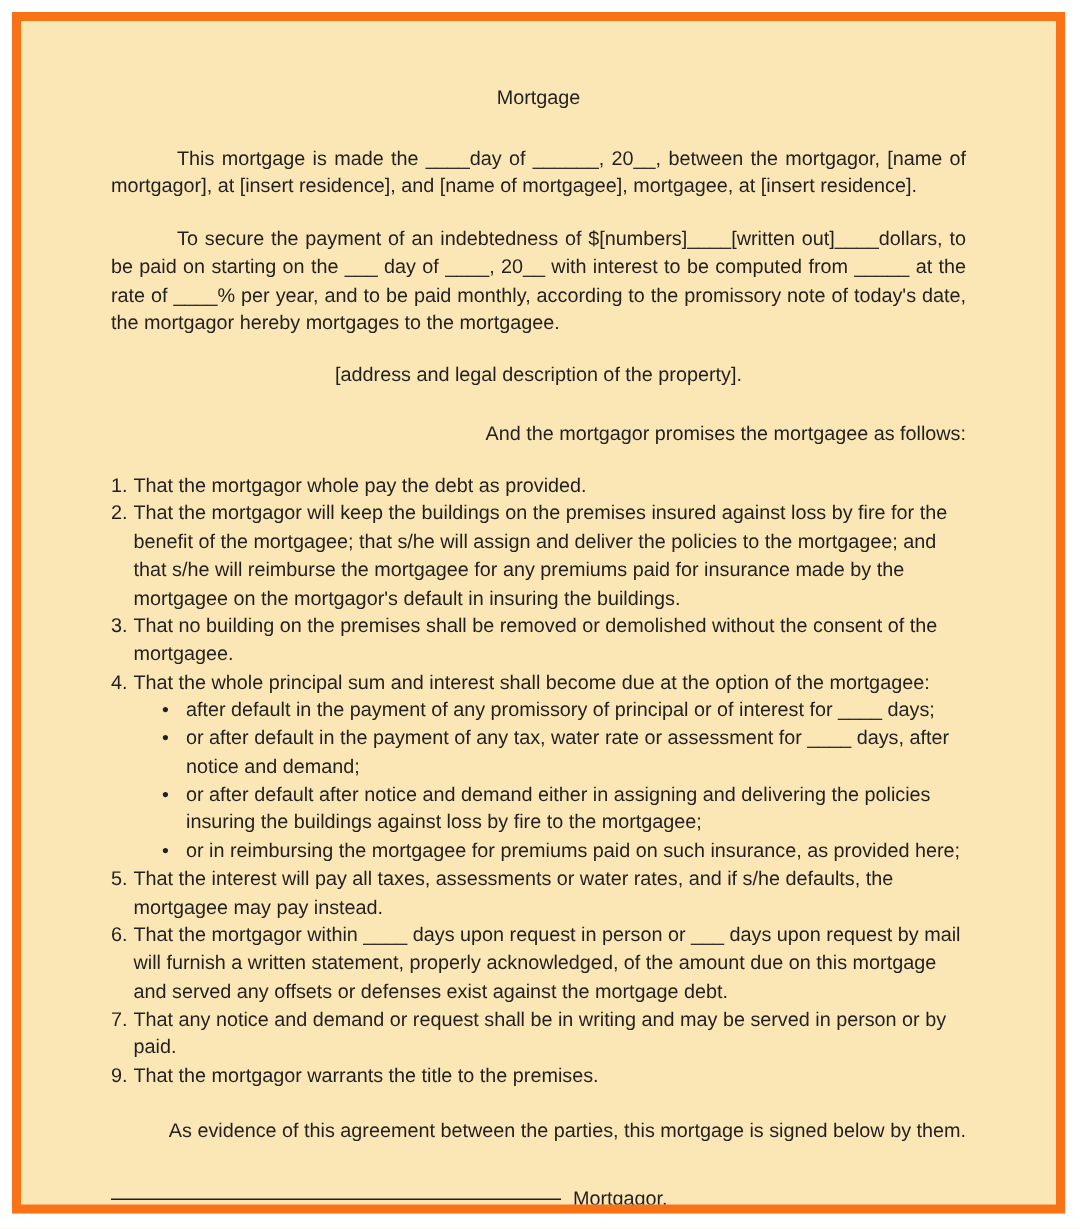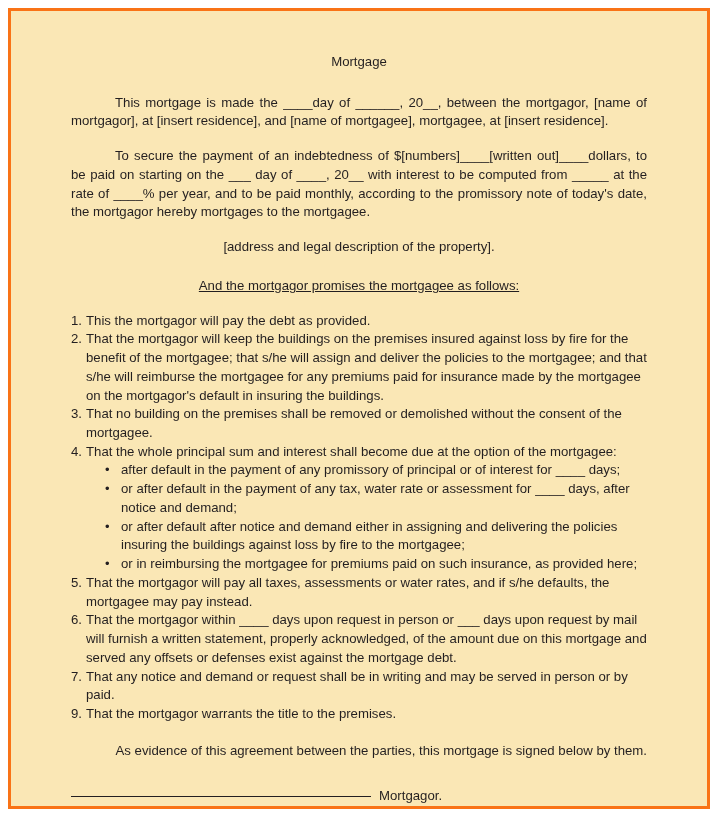--- a/index.html
+++ b/index.html
@@ -12,21 +12,21 @@
     height: 819px;
     font-family: "Liberation Sans", sans-serif;
   }
   .page-frame {
     position: absolute;
     left: 8px;
     top: 8px;
     width: 702px;
     height: 801px;
     box-sizing: border-box;
-    border: 3px solid #f97316;
+    border: 6px solid #f97316;
     background: #fae7b5;
     overflow: hidden;
   }
   .doc-body {
     box-sizing: border-box;
     padding: 42px 60px 0 60px;
     color: #231f20;
     font-size: 13.2px;
     line-height: 1.42;
   }
@@ -41,23 +41,22 @@
     text-align: justify;
     text-indent: 44px;
   }
   p.centered {
     margin: 0 0 20px 0;
     text-align: center;
     text-indent: 0;
   }
   p.flush {
     margin: 0 0 16px 0;
-    text-align: center;
+    text-align: right;
     text-indent: 0;
-    text-decoration: underline;
   }
   .numbered-list {
     margin: 0 0 14px 0;
     padding: 0;
     list-style: none;
   }
   .numbered-list > li {
     margin: 0 0 0 0;
     padding: 0;
     text-align: left;
@@ -128,21 +127,21 @@
     <p class="para">To secure the payment of an indebtedness of $[numbers]____[written out]____dollars, to be paid on starting on the ___ day of ____, 20__ with interest to be computed from _____ at the rate of ____% per year, and to be paid monthly, according to the promissory note of today's date, the mortgagor hereby mortgages to the mortgagee.</p>
 
     <p class="centered">[address and legal description of the property].</p>
 
     <p class="flush">And the mortgagor promises the mortgagee as follows:</p>
 
     <ul class="numbered-list">
       <li>
         <div class="num-row">
           <span class="num">1.</span>
-          <span class="num-text">This the mortgagor will pay the debt as provided.</span>
+          <span class="num-text">That the mortgagor whole pay the debt as provided.</span>
         </div>
       </li>
       <li>
         <div class="num-row">
           <span class="num">2.</span>
           <span class="num-text">That the mortgagor will keep the buildings on the premises insured against loss by fire for the benefit of the mortgagee; that s/he will assign and deliver the policies to the mortgagee; and that  s/he will reimburse the mortgagee for any premiums paid for insurance made by the mortgagee on the mortgagor's default in insuring the buildings.</span>
         </div>
       </li>
       <li>
         <div class="num-row">
@@ -170,21 +169,21 @@
           </li>
           <li>
             <span class="dot">•</span>
             <span class="btext">or in reimbursing the mortgagee for premiums paid on such insurance, as provided here;</span>
           </li>
         </ul>
       </li>
       <li>
         <div class="num-row">
           <span class="num">5.</span>
-          <span class="num-text">That the mortgagor will pay all taxes, assessments or water rates, and if s/he defaults, the mortgagee may pay instead.</span>
+          <span class="num-text">That the interest will pay all taxes, assessments or water rates, and if s/he defaults, the mortgagee may pay instead.</span>
         </div>
       </li>
       <li>
         <div class="num-row">
           <span class="num">6.</span>
           <span class="num-text">That the mortgagor within ____ days upon request in person or ___ days upon request by mail will furnish a written statement, properly acknowledged, of the amount due on this mortgage and served any offsets or defenses exist against the mortgage debt.</span>
         </div>
       </li>
       <li>
         <div class="num-row">

